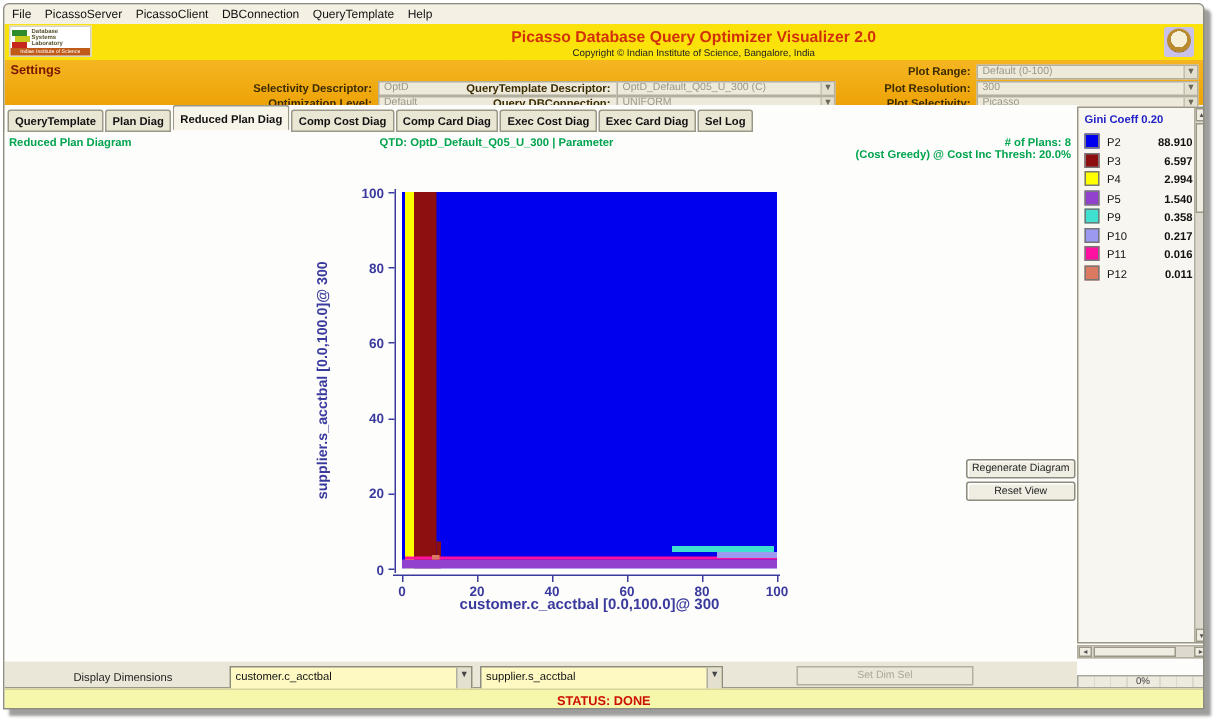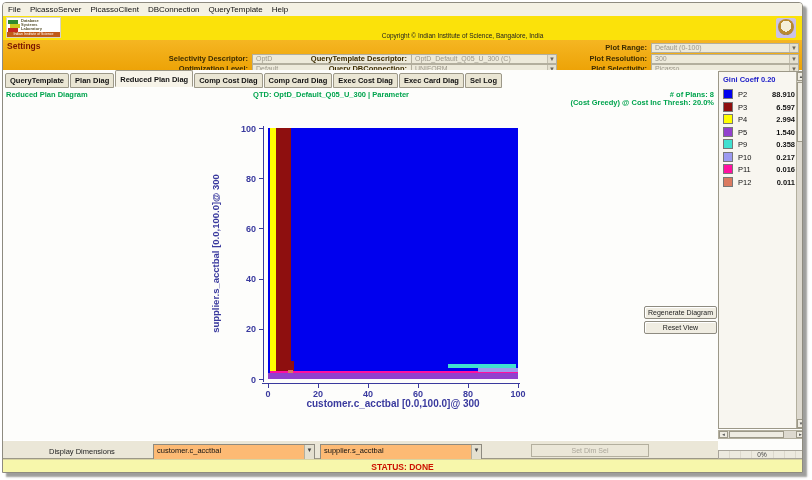--- a/index.html
+++ b/index.html
@@ -81,21 +81,21 @@
   #hscroll { position:absolute; left:715px; top:427px; width:88px; height:9px; background:#DDD9CF; border:1px solid #B3AF9E; }
   #hscroll .sb-btn { height:7px; width:9px; line-height:6px; }
   #hthumb { position:absolute; left:10px; top:0; width:55px; height:7px; background:#EFECE2; border:1px solid #9C9888; }
   #progress { position:absolute; left:715px; top:447px; width:88px; height:9px; border:1px solid #A8A49A;
               background:repeating-linear-gradient(90deg,#EDEADF 0 10px,#DCD8CC 10px 11px);
               font-size:6.5px; color:#444; text-align:center; line-height:8px; }
   
   #dims-bar { position:absolute; left:0; top:437px; width:715px; height:19px; background:#EBE7D8;
               border-top:1px solid #fff; border-bottom:1px solid #9C9888; font-size:7.5px; color:#222; }
   #dims-label { position:absolute; left:46px; top:6px; }
-  .combo { position:absolute; top:3px; height:17px; background:#fdba74; border:1px solid #8E8B80;
+  .combo { position:absolute; top:3px; height:17px; background:#fef9c3; border:1px solid #8E8B80;
            font-size:7.5px; line-height:11px; padding-left:3px; color:#111; white-space:nowrap; overflow:hidden; }
   .combo .arr { position:absolute; right:0; top:0; width:10px; height:100%; background:#E4E0D0;
                 border-left:1px solid #B3AF9E; font-size:6px; text-align:center; line-height:11px; color:#444; }
   #setdim-btn { position:absolute; left:528px; top:3px; width:118px; height:13px; background:#EBE7D8;
                 border:1px solid #B3AF9E; color:#ABA79A; font-size:7px; text-align:center; line-height:11px; }
   #statusbar { position:absolute; left:0; top:456px; width:100%; height:14px; background:#F7F7AB;
                border-top:1px solid #D8D4A0; text-align:center; font-size:8.5px; font-weight:bold;
                color:#CC1100; line-height:14px; }
 </style>
 </head>
@@ -117,20 +117,21 @@
       <span class="brick" style="left:1px;top:2px;background:#2E8B2E"></span>
       <span class="brick" style="left:3px;top:6px;background:#C9C920"></span>
       <span class="brick" style="left:1px;top:10px;background:#C62820"></span>
       <div class="logo-text">
         <div>Database</div>
         <div>Systems</div>
         <div>Laboratory</div>
       </div>
       <div id="logo-sub">Indian Institute of Science</div>
     </div>
+    <div id="banner-title">Picasso Database Query Optimizer Visualizer 2.0</div>
     <div id="banner-copy">Copyright © Indian Institute of Science, Bangalore, India</div>
     <div id="seal">
         <div class="ring"></div>
       </div>
   </div>
 
   <div id="settings">
     <div id="settings-heading">Settings</div>
 
     <div class="fld-label" style="left:494px;top:3px;width:150px">Plot Range:</div>

